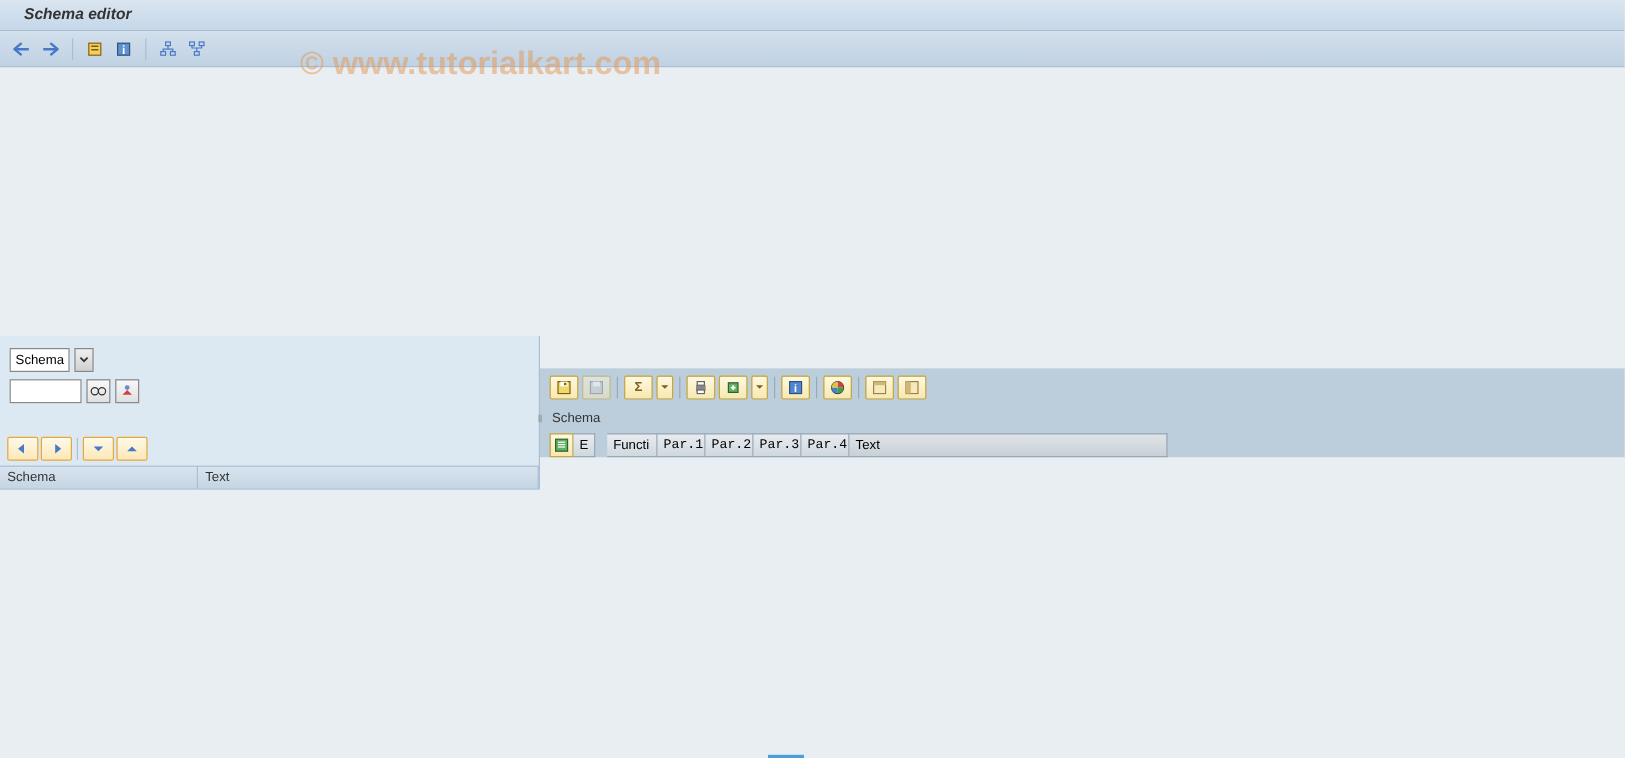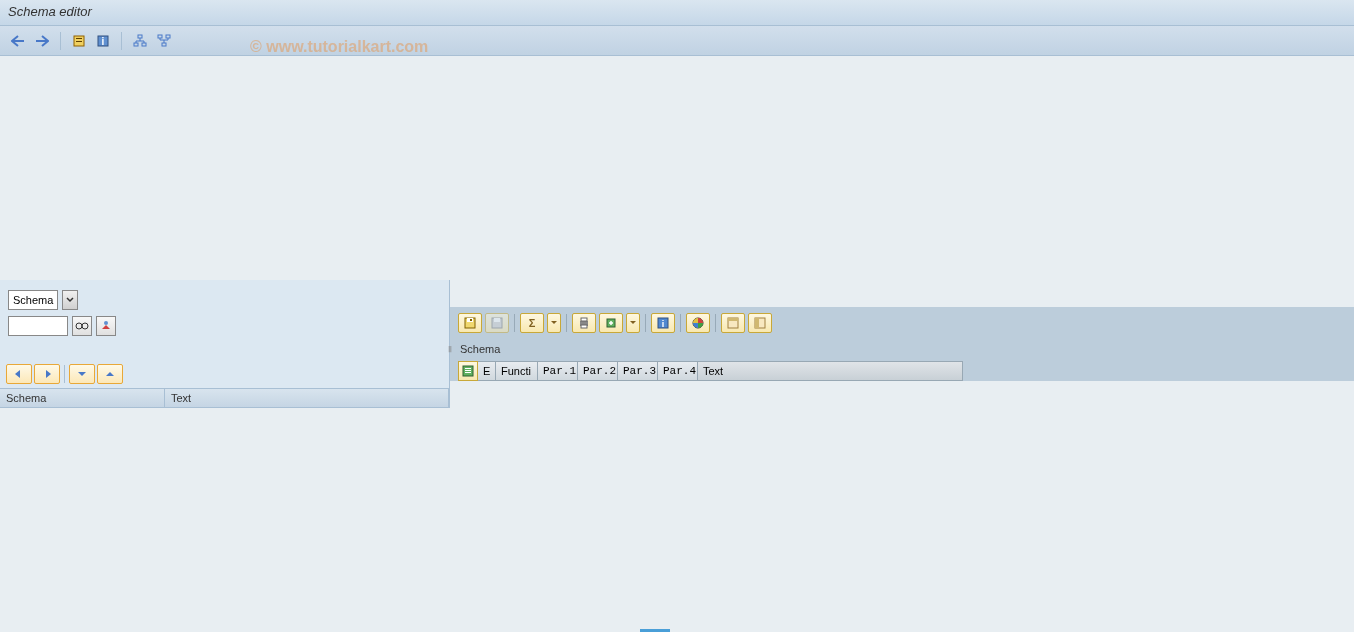--- a/index.html
+++ b/index.html
@@ -9,23 +9,23 @@
       background: #e8eef2;
       width: 1354px;
       height: 632px;
       overflow: hidden;
       position: relative;
     }
     .title-bar {
       background: linear-gradient(to bottom, #dae6f0, #c5d7e8);
       border-bottom: 1px solid #a8bfd4;
       height: 26px;
-      padding: 4px 8px;
+      padding: 4px 20px;
       font-style: italic;
-      font-weight: normal;
+      font-weight: bold;
       font-size: 13px;
       color: #333;
     }
     .main-toolbar {
       background: linear-gradient(to bottom, #d2dfec, #c0d2e3);
       border-bottom: 1px solid #a8bfd4;
       height: 30px;
       padding: 3px 8px;
       display: flex;
       align-items: center;
@@ -195,21 +195,21 @@
     .gh-cell:first-child { border-left: 1px solid #98a8b4; }
     .gh-selector {
       width: 20px;
       background: linear-gradient(to bottom, #fef8e0, #f8e8b0);
       border: 1px solid #c8a838;
       display: flex;
       align-items: center;
       justify-content: center;
     }
     .gh-e { width: 18px; }
-    .gh-func { width: 42px; }
+    .gh-func { width: 42px; margin-left: 10px; }
     .gh-par { width: 40px; font-family: Liberation Mono, monospace; }
     .gh-text { width: 265px; background: linear-gradient(to bottom, #e0e4e8, #c8d0d6); }
     
     .splitter {
       position: absolute;
       left: -4px;
       top: 50%;
       width: 8px;
       height: 12px;
       cursor: col-resize;
@@ -217,21 +217,21 @@
       align-items: center;
       justify-content: center;
       color: #888;
       font-size: 8px;
     }
     
     .watermark {
       position: absolute;
       top: 38px;
       left: 250px;
-      font-size: 16px;
+      font-size: 27px;
       color: rgba(230, 150, 80, 0.5);
       font-weight: bold;
       pointer-events: none;
       z-index: 100;
     }
     
     .bottom-indicator {
       position: absolute;
       bottom: 0;
       left: 640px;

